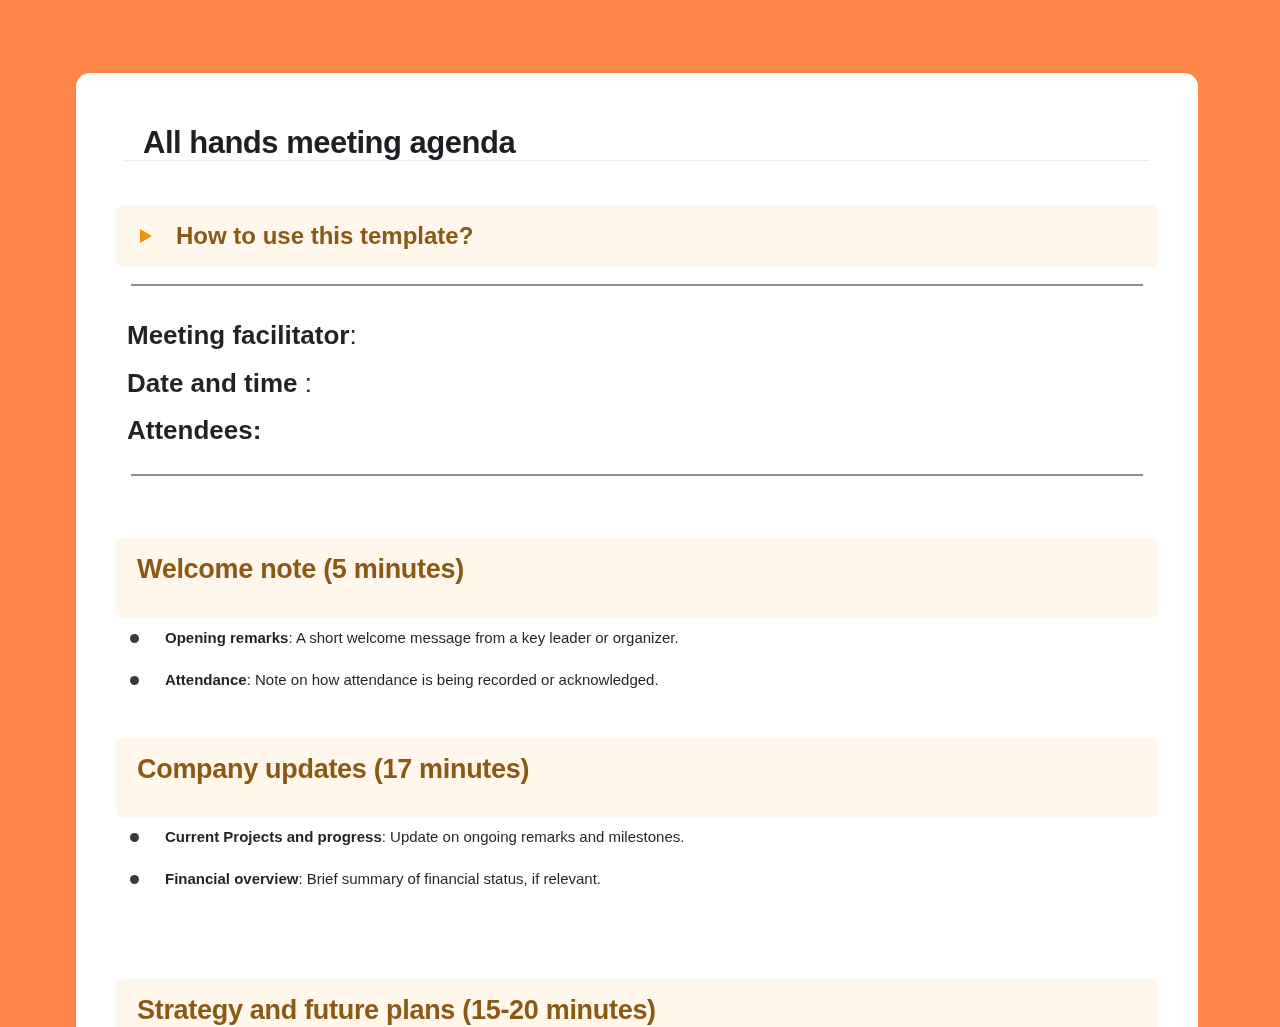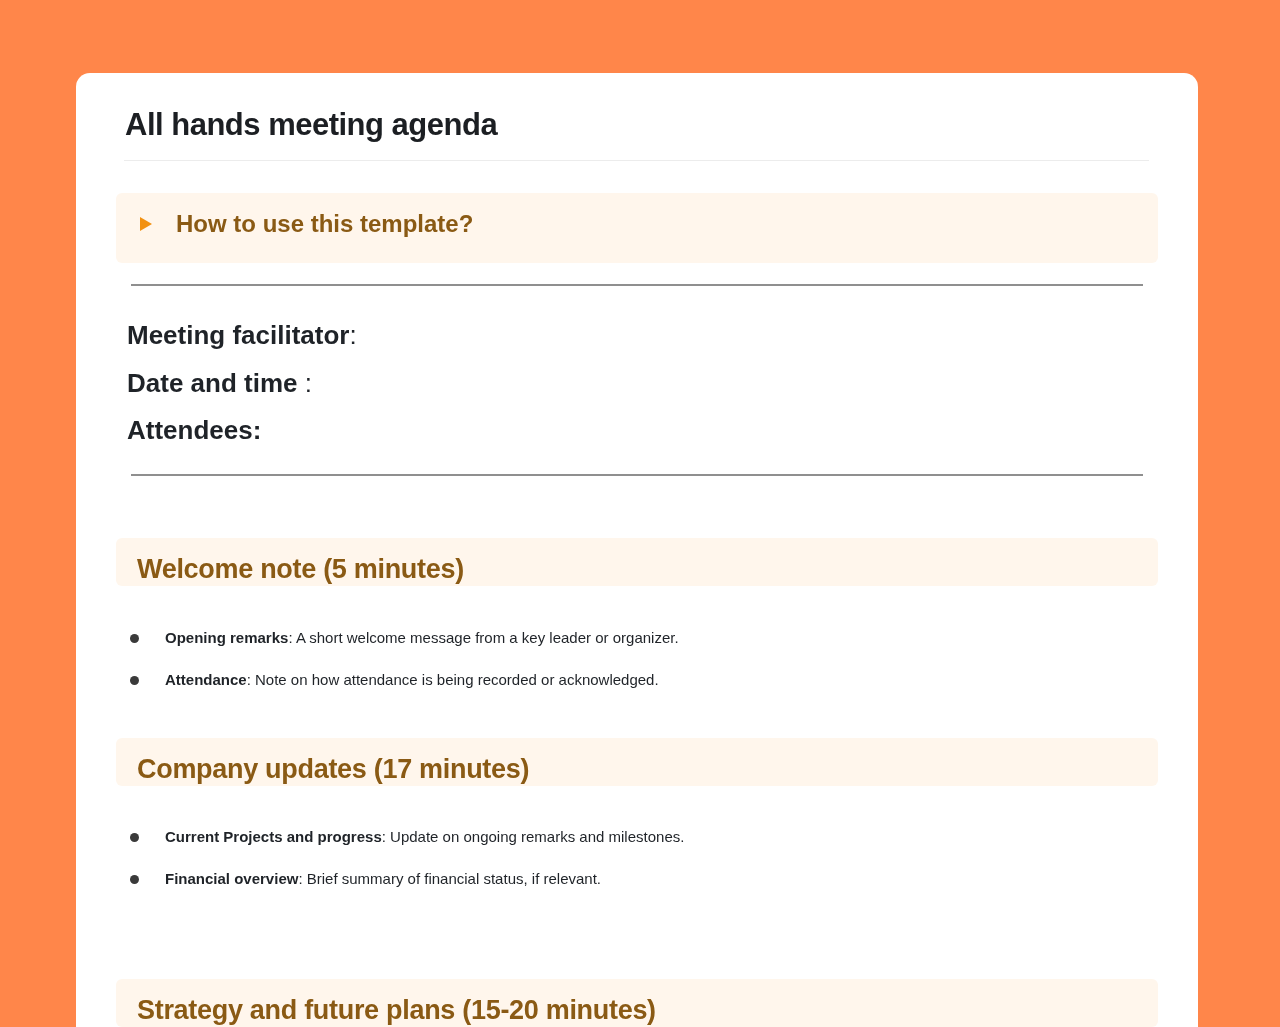--- a/index.html
+++ b/index.html
@@ -11,49 +11,49 @@
     position: relative;
   }
   .card {
     position: absolute; left: 76px; top: 73px;
     width: 1122px; height: 1000px;
     background: #ffffff; border-radius: 14px;
   }
   .title {
     position: absolute; left: 49px; top: 34px;
     font-size: 31px; font-weight: 700; letter-spacing: -0.5px;
-    color: #1c1f23; margin: 0;
+    color: #1c1f23; margin: 18px;
   }
   .title-rule {
     position: absolute; left: 48px; top: 87px; width: 1025px; height: 1px;
     background: #ececec;
   }
   .panel {
     position: absolute; left: 40px; width: 1042px;
     background: #FFF6EC; border-radius: 6px;
   }
-  .expand { top: 120px; height: 70px; cursor: pointer; }
+  .expand { top: 132px; height: 62px; cursor: pointer; }
   .expand .tri {
     position: absolute; left: 24px; top: 24px;
     width: 0; height: 0;
     border-top: 7px solid transparent; border-bottom: 7px solid transparent;
     border-left: 12px solid #F29111;
   }
   .expand .label {
     position: absolute; left: 60px; top: 17px;
     font-size: 24px; font-weight: 700; color: #8A5A14;
   }
   .hr {
     position: absolute; left: 55px; width: 1012px; height: 2px; background: #8f8f8f;
   }
   .meta {
     position: absolute; left: 51px; font-size: 26px; color: #1f2328;
   }
   .meta b { font-weight: 700; }
-  .section-head { height: 48px; }
+  .section-head { height: 80px; }
   .section-head h2 {
     position: absolute; left: 21px; top: 16px; margin: 0;
     font-size: 27px; font-weight: 700; color: #8A5A14; letter-spacing: -0.3px;
   }
   ul.items {
     position: absolute; left: 51px; margin: 0; padding: 0; list-style: none;
   }
   ul.items li {
     position: relative; padding-left: 38px; height: 42px; line-height: 42px;
     font-size: 15px; color: #1f2328; white-space: nowrap;

